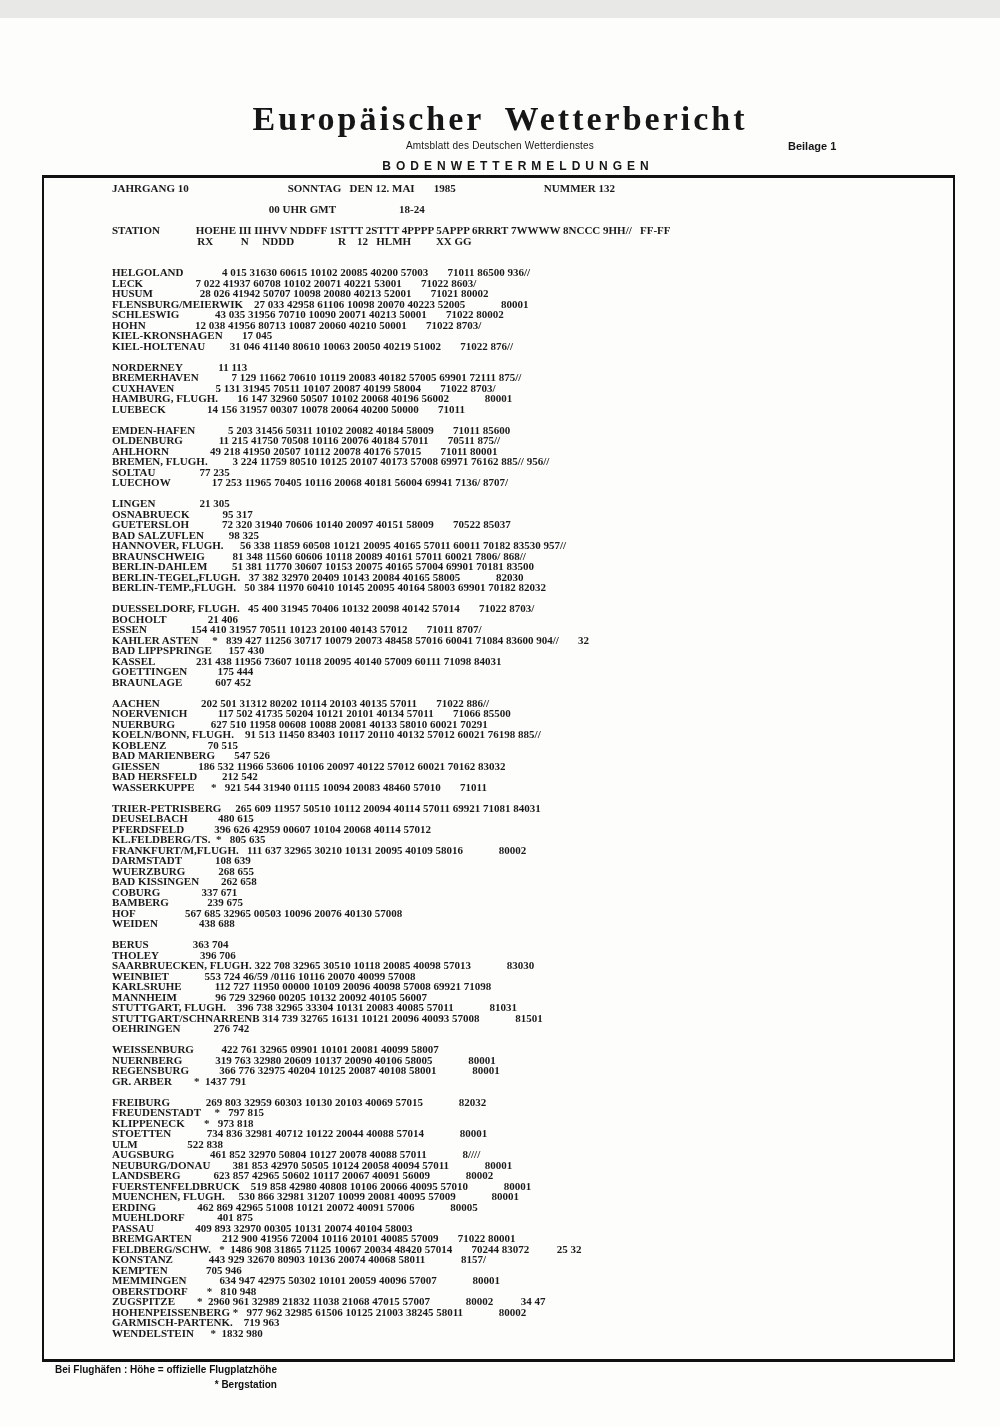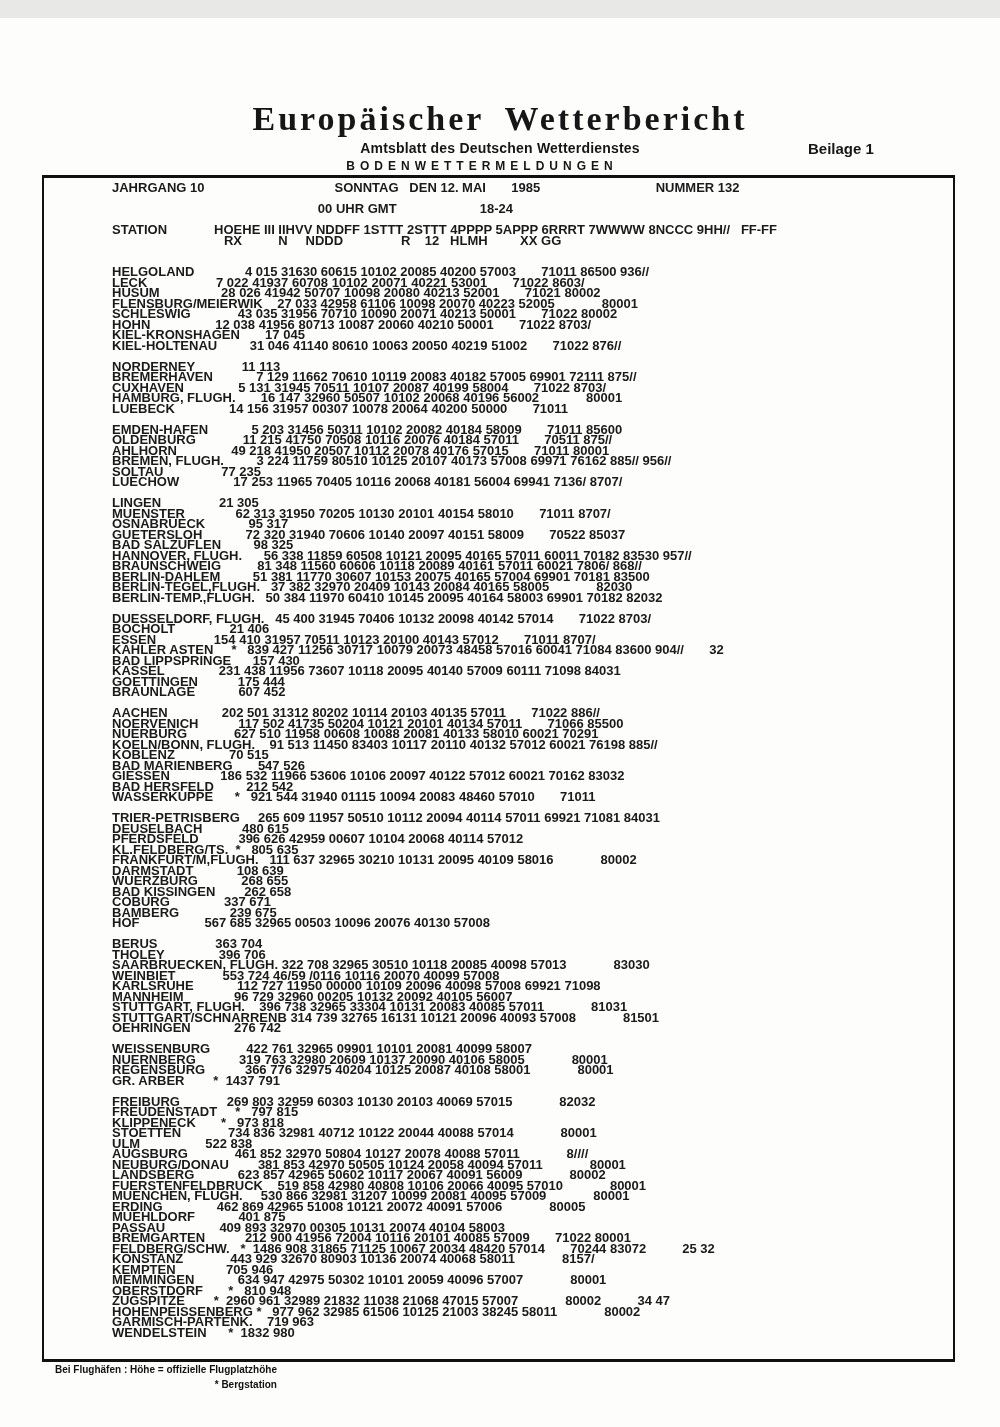--- a/index.html
+++ b/index.html
@@ -8,39 +8,39 @@
     background:#fdfdfc;color:#161616;overflow:hidden;
     font-family:"Liberation Sans",sans-serif;
   }
   .title{
     position:absolute;left:0;top:82px;width:1000px;text-align:center;
     font-family:"Liberation Serif","DejaVu Serif",serif;
     font-weight:bold;font-size:34px;letter-spacing:3px;word-spacing:10px;
   }
   .subtitle{
     position:absolute;left:0;top:122px;width:1000px;text-align:center;
-    font-weight:bold;font-size:14px;letter-spacing:0.2px;
+    font-weight:normal;font-size:10px;letter-spacing:0.2px;
   }
   .beilage{
-    position:absolute;left:808px;top:122px;
-    font-weight:bold;font-size:15px;
+    position:absolute;left:788px;top:122px;
+    font-weight:bold;font-size:11px;
   }
   .section-head{
     position:absolute;left:0;top:141px;width:964px;text-align:center;
-    font-weight:bold;font-size:12px;letter-spacing:5px;
+    font-weight:bold;font-size:12px;letter-spacing:5px;padding-left:36px;
   }
   .box{
     position:absolute;left:42px;top:157px;width:909px;height:1181px;
     border:2px solid #111;border-top-width:3px;border-bottom-width:3px;
     background:transparent;
   }
   .table-wrap{
     position:absolute;left:68px;top:5px;
-    font-family:Liberation Sans, sans-serif;
-    font-size:13px;line-height:10.5px;font-weight:bold;color:#1a1a1a;
+    font-family:Liberation Serif, serif;
+    font-size:11px;line-height:10.5px;font-weight:bold;color:#1a1a1a;
   }
   .table-wrap div{white-space:pre;height:10.5px;}
   .footnotes{
     position:absolute;left:55px;top:1344px;
     font-weight:bold;font-size:10px;line-height:15px;color:#111;text-align:right;
   }
   .footnotes div{white-space:pre;}
 </style>
 </head>
 <body>
@@ -78,21 +78,20 @@
         <div>LUEBECK               14 156 31957 00307 10078 20064 40200 50000       71011</div>
         <div>&nbsp;</div>
         <div>EMDEN-HAFEN            5 203 31456 50311 10102 20082 40184 58009       71011 85600</div>
         <div>OLDENBURG             11 215 41750 70508 10116 20076 40184 57011       70511 875//</div>
         <div>AHLHORN               49 218 41950 20507 10112 20078 40176 57015       71011 80001</div>
         <div>BREMEN, FLUGH.         3 224 11759 80510 10125 20107 40173 57008 69971 76162 885// 956//</div>
         <div>SOLTAU                77 235</div>
         <div>LUECHOW               17 253 11965 70405 10116 20068 40181 56004 69941 7136/ 8707/</div>
         <div>&nbsp;</div>
         <div>LINGEN                21 305</div>
-        <div>MUENSTER              62 313 31950 70205 10130 20101 40154 58010       71011 8707/</div>
         <div>OSNABRUECK            95 317</div>
         <div>GUETERSLOH            72 320 31940 70606 10140 20097 40151 58009       70522 85037</div>
         <div>BAD SALZUFLEN         98 325</div>
         <div>HANNOVER, FLUGH.      56 338 11859 60508 10121 20095 40165 57011 60011 70182 83530 957//</div>
         <div>BRAUNSCHWEIG          81 348 11560 60606 10118 20089 40161 57011 60021 7806/ 868//</div>
         <div>BERLIN-DAHLEM         51 381 11770 30607 10153 20075 40165 57004 69901 70181 83500</div>
         <div>BERLIN-TEGEL,FLUGH.   37 382 32970 20409 10143 20084 40165 58005             82030</div>
         <div>BERLIN-TEMP.,FLUGH.   50 384 11970 60410 10145 20095 40164 58003 69901 70182 82032</div>
         <div>&nbsp;</div>
         <div>DUESSELDORF, FLUGH.   45 400 31945 70406 10132 20098 40142 57014       71022 8703/</div>
@@ -118,20 +117,21 @@
         <div>DEUSELBACH           480 615</div>
         <div>PFERDSFELD           396 626 42959 00607 10104 20068 40114 57012</div>
         <div>KL.FELDBERG/TS.  *   805 635</div>
         <div>FRANKFURT/M,FLUGH.   111 637 32965 30210 10131 20095 40109 58016             80002</div>
         <div>DARMSTADT            108 639</div>
         <div>WUERZBURG            268 655</div>
         <div>BAD KISSINGEN        262 658</div>
         <div>COBURG               337 671</div>
         <div>BAMBERG              239 675</div>
         <div>HOF                  567 685 32965 00503 10096 20076 40130 57008</div>
+        <div>WEIDEN               438 688</div>
         <div>&nbsp;</div>
         <div>BERUS                363 704</div>
         <div>THOLEY               396 706</div>
         <div>SAARBRUECKEN, FLUGH. 322 708 32965 30510 10118 20085 40098 57013             83030</div>
         <div>WEINBIET             553 724 46/59 /0116 10116 20070 40099 57008</div>
         <div>KARLSRUHE            112 727 11950 00000 10109 20096 40098 57008 69921 71098</div>
         <div>MANNHEIM              96 729 32960 00205 10132 20092 40105 56007</div>
         <div>STUTTGART, FLUGH.    396 738 32965 33304 10131 20083 40085 57011             81031</div>
         <div>STUTTGART/SCHNARRENB 314 739 32765 16131 10121 20096 40093 57008             81501</div>
         <div>OEHRINGEN            276 742</div>

